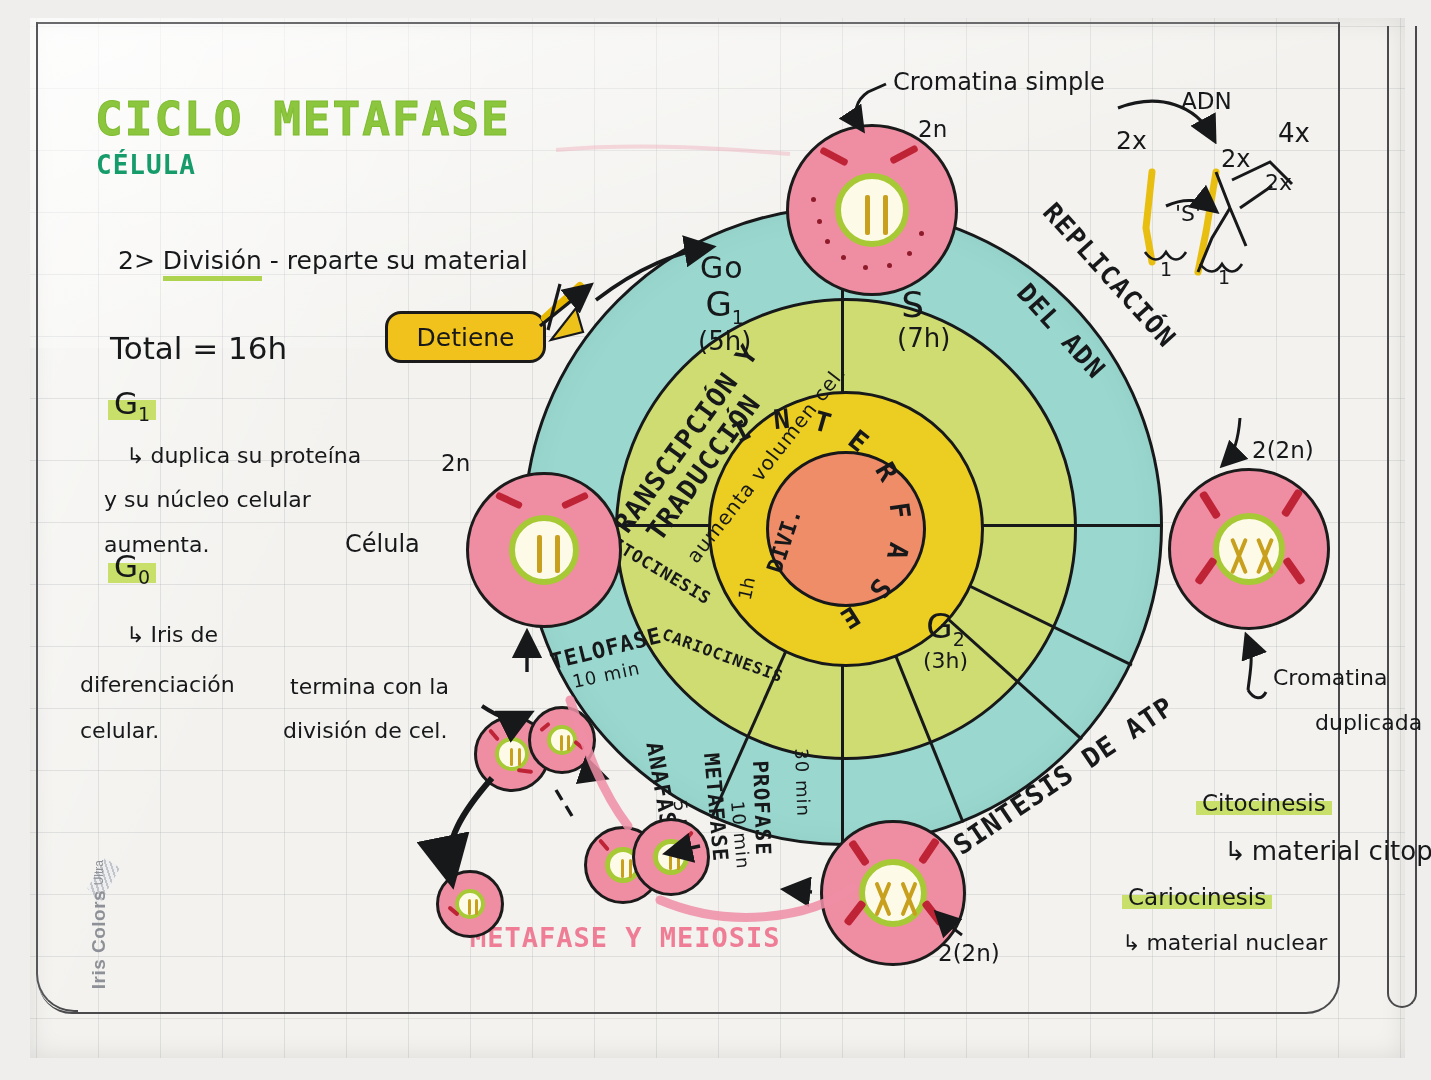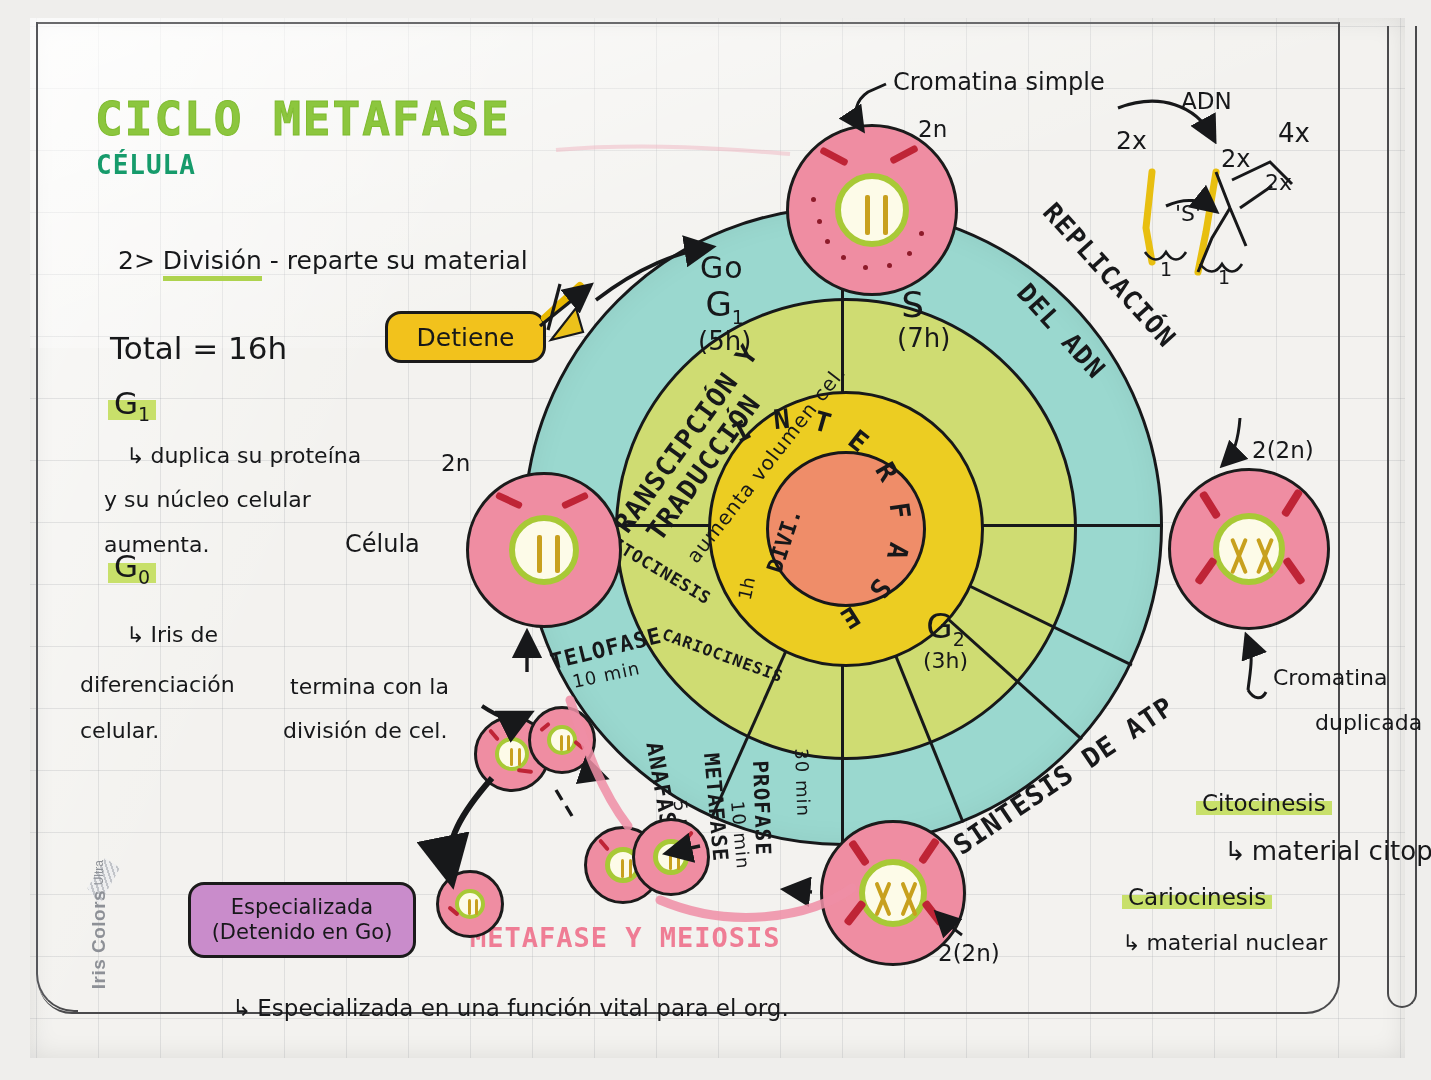--- a/index.html
+++ b/index.html
@@ -175,25 +175,20 @@
 
   <div class="hw" style="left:290px;top:674px;font-size:22px;">termina con la</div>
   <div class="hw" style="left:283px;top:718px;font-size:22px;">división de cel.</div>
 
   <div class="hw" style="left:345px;top:530px;font-size:24px;">Célula</div>
 
   <div class="box box-detiene" style="left:385px;top:311px;width:155px;height:46px;font-size:25px;">
     <span>Detiene</span>
   </div>
 
-  <div class="box box-especial" style="left:188px;top:882px;width:222px;height:70px;font-size:21px;">
-    <span>Especializada</span>
-    <span>(Detenido en Go)</span>
-  </div>
-  <div class="hw arrowtxt" style="left:232px;top:995px;font-size:23px;">Especializada en una función vital para el org.</div>
 
   <div class="hw" style="left:470px;top:922px;font-size:27px;color:#ef7d95;font-family:'DejaVu Sans Mono',monospace;font-weight:bold;letter-spacing:1px;">METAFASE Y MEIOSIS</div>
 
   <div class="hw" style="left:893px;top:68px;font-size:24px;">Cromatina simple</div>
   <div class="hw" style="left:918px;top:116px;font-size:23px;">2n</div>
   <div class="hw" style="left:441px;top:450px;font-size:23px;">2n</div>
   <div class="hw" style="left:1252px;top:437px;font-size:23px;">2(2n)</div>
   <div class="hw" style="left:938px;top:940px;font-size:23px;">2(2n)</div>
   <div class="hw" style="left:1273px;top:665px;font-size:22px;">Cromatina</div>
   <div class="hw" style="left:1268px;top:710px;font-size:22px;margin-left:47px;">duplicada</div>

